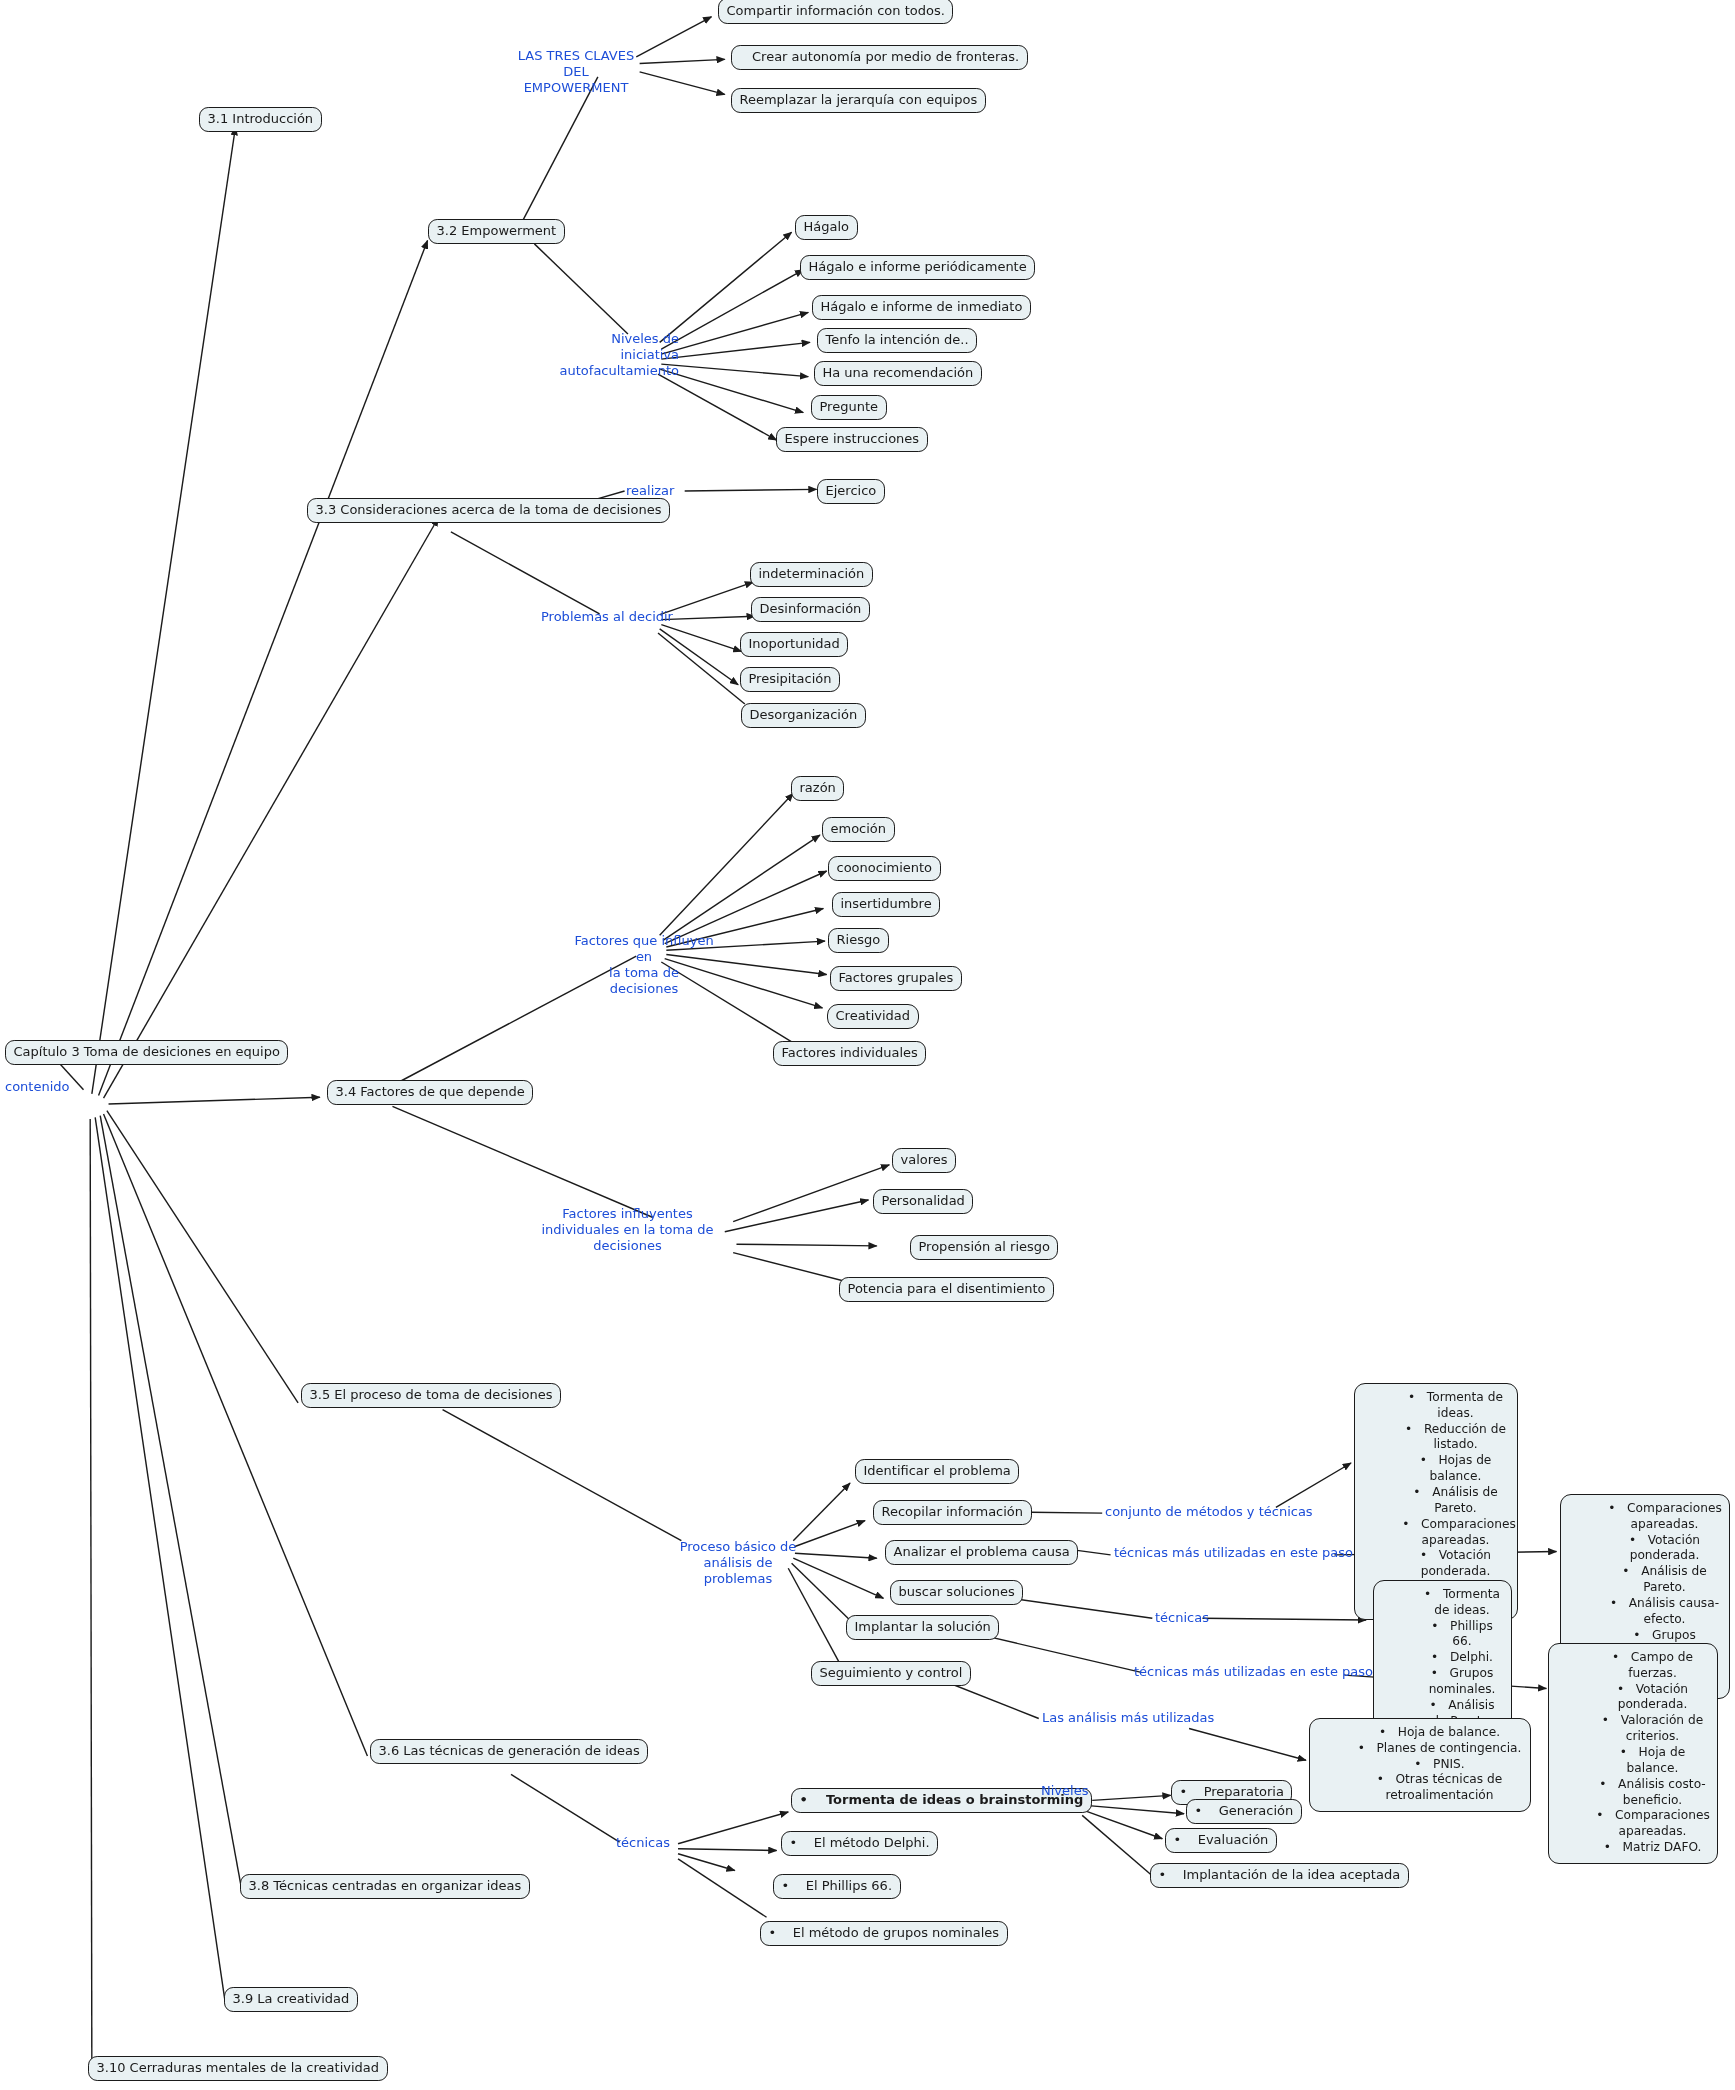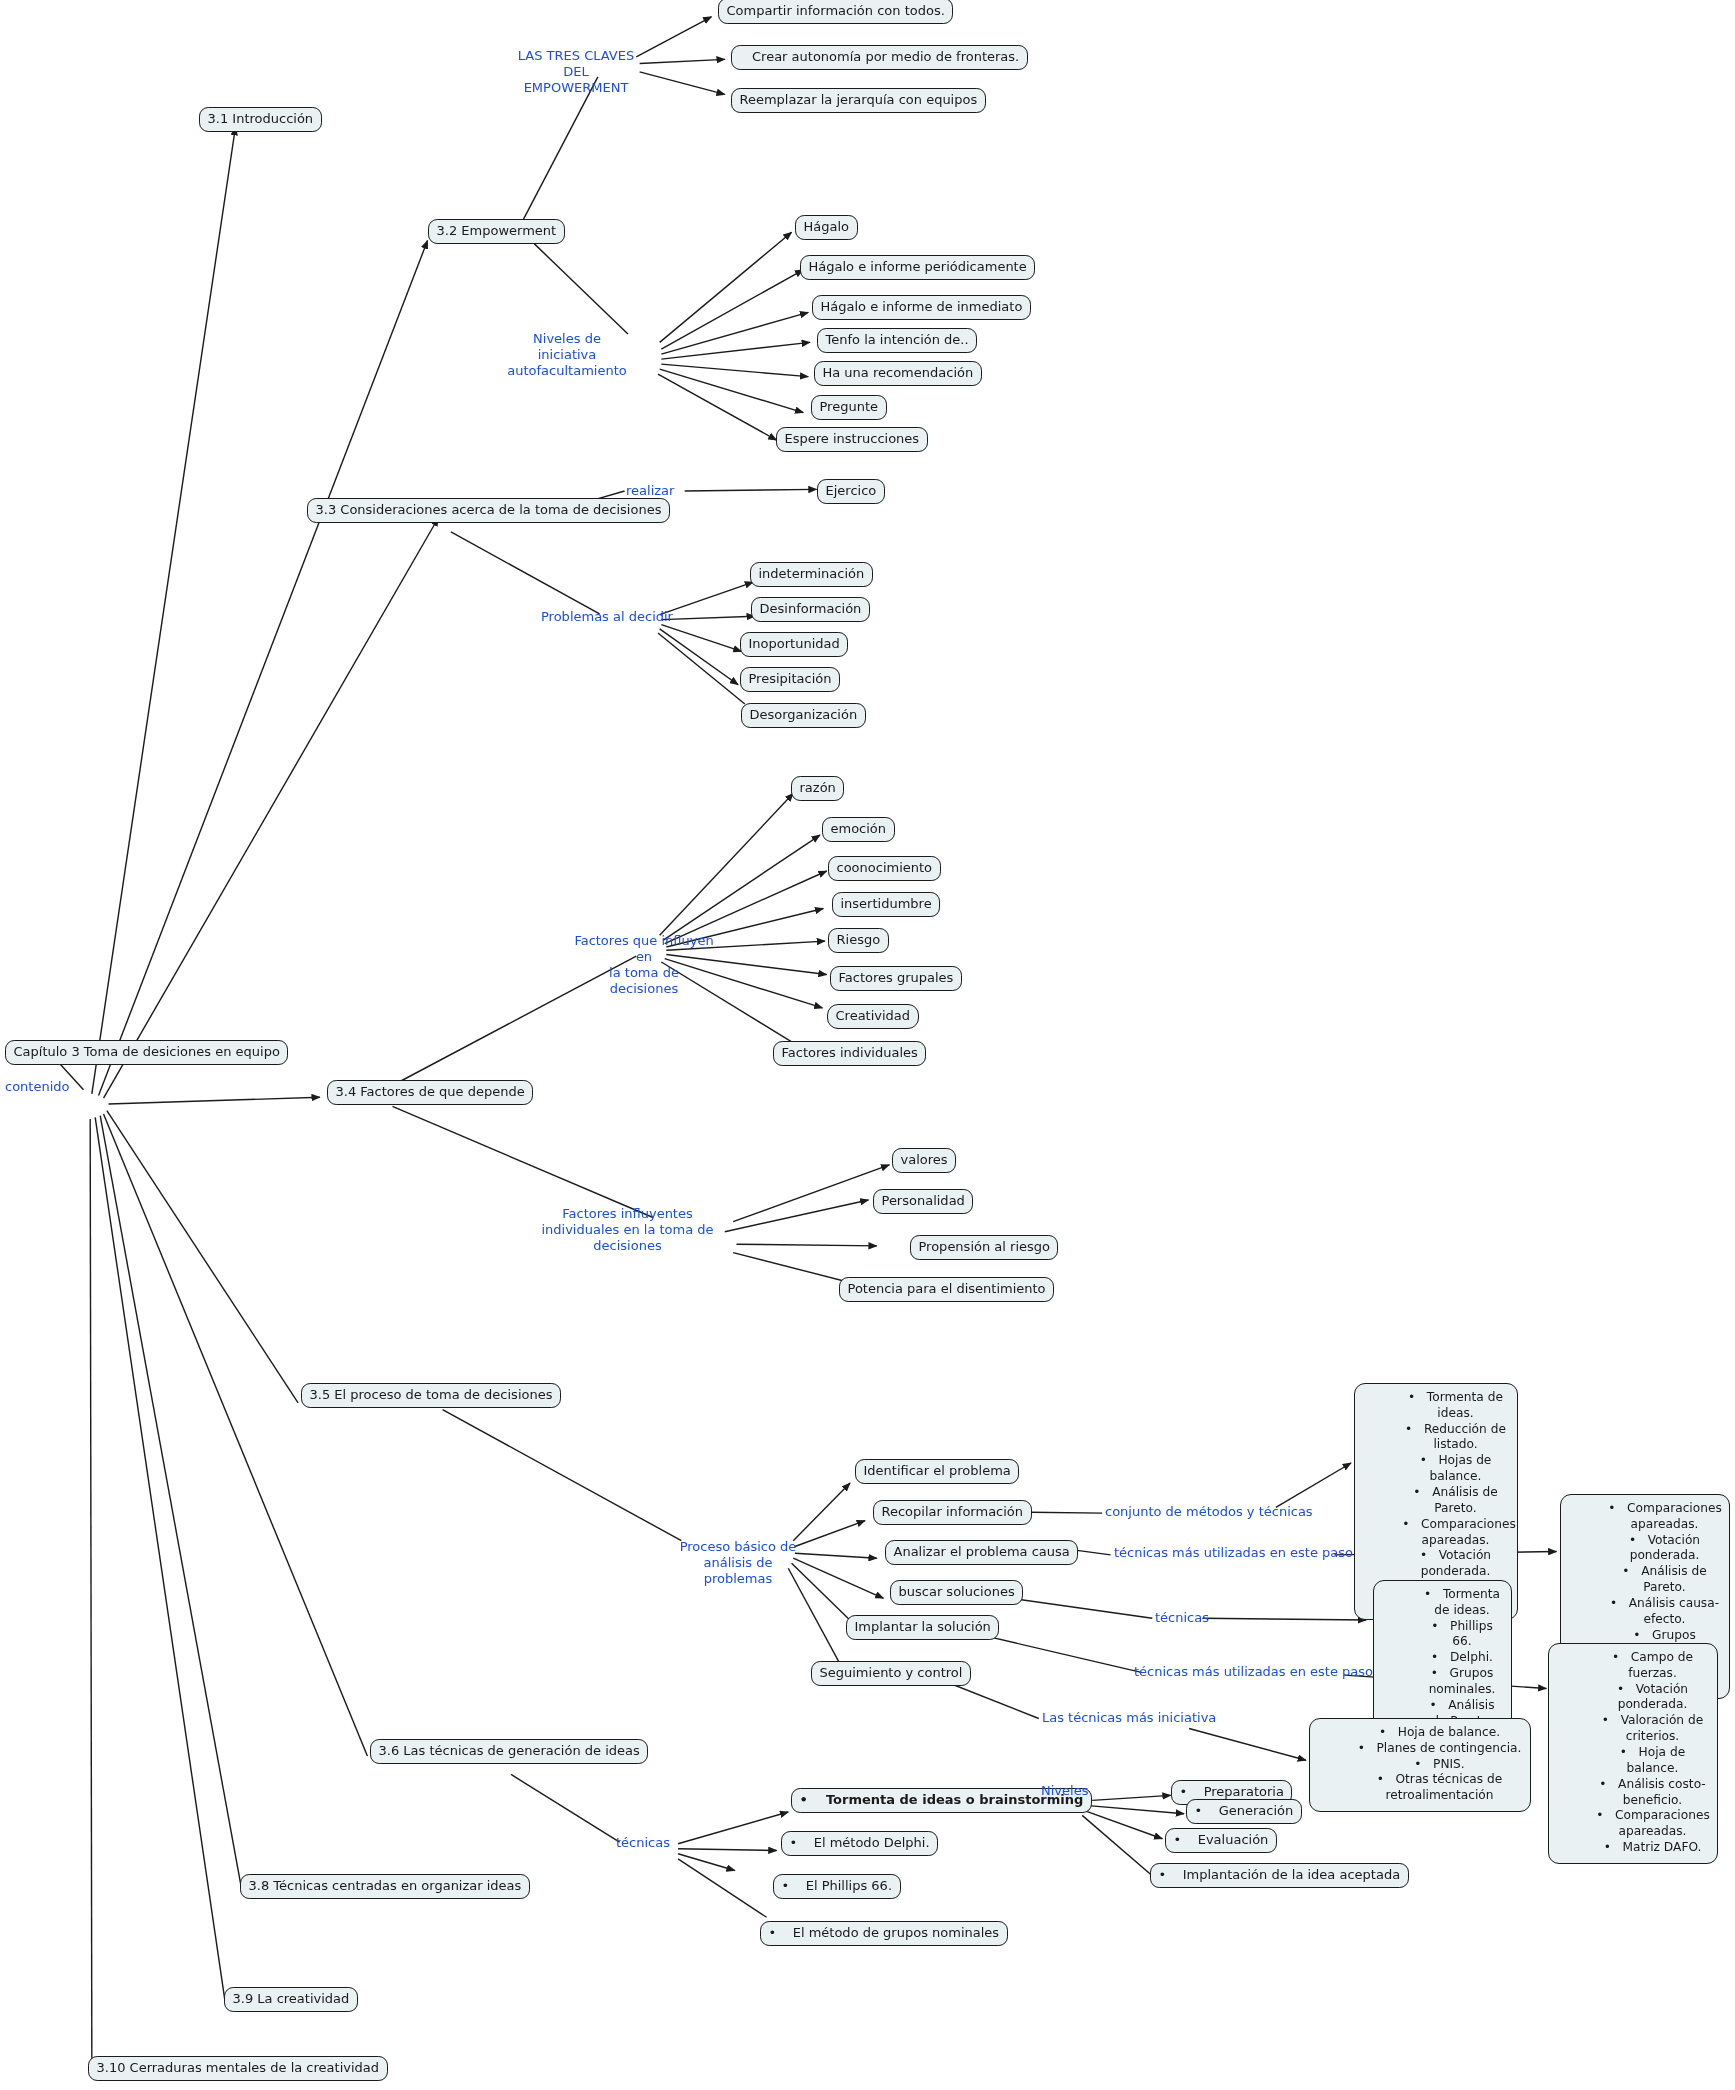--- a/index.html
+++ b/index.html
@@ -168,21 +168,21 @@
   <div class="node" style="left:240px;top:1874px;">3.8 Técnicas centradas en organizar ideas</div>
   <div class="node" style="left:224px;top:1987px;">3.9 La creatividad</div>
   <div class="node" style="left:88px;top:2056px;">3.10 Cerraduras mentales de la creatividad</div>
 
   <div class="label two" style="left:511px;top:48px;width:130px;">LAS TRES CLAVES
 DEL EMPOWERMENT</div>
   <div class="node" style="left:718px;top:-1.7px;">Compartir información con todos.</div>
   <div class="node" style="left:731px;top:45px;padding-left:20px;">Crear autonomía por medio de fronteras.</div>
   <div class="node" style="left:731px;top:88px;">Reemplazar la jerarquía con equipos</div>
 
-  <div class="label two" style="left:505px;top:331px;width:124px;">Niveles de iniciativa
+  <div class="label two" style="left:555px;top:331px;width:124px;text-align:right;">Niveles de iniciativa
 autofacultamiento</div>
   <div class="node" style="left:795px;top:215px;">Hágalo</div>
   <div class="node" style="left:800px;top:255px;">Hágalo e informe periódicamente</div>
   <div class="node" style="left:812px;top:295px;">Hágalo e informe de inmediato</div>
   <div class="node" style="left:817px;top:328px;">Tenfo la intención de..</div>
   <div class="node" style="left:814px;top:361px;">Ha una recomendación</div>
   <div class="node" style="left:811px;top:395px;">Pregunte</div>
   <div class="node" style="left:776px;top:427px;">Espere instrucciones</div>
 
   <div class="label" style="left:626px;top:483px;">realizar</div>
@@ -219,21 +219,21 @@
   <div class="node" style="left:873px;top:1500px;">Recopilar información</div>
   <div class="node" style="left:885px;top:1540px;">Analizar el problema causa</div>
   <div class="node" style="left:890px;top:1580px;">buscar soluciones</div>
   <div class="node" style="left:846px;top:1615px;">Implantar la solución</div>
   <div class="node" style="left:811px;top:1661px;">Seguimiento y control</div>
 
   <div class="label" style="left:1105px;top:1504px;">conjunto de métodos y técnicas</div>
   <div class="label" style="left:1114px;top:1545px;">técnicas más utilizadas en este paso</div>
   <div class="label" style="left:1155px;top:1610px;">técnicas</div>
   <div class="label" style="left:1134px;top:1664px;">técnicas más utilizadas en este paso</div>
-  <div class="label" style="left:1042px;top:1710px;">Las técnicas más iniciativa</div>
+  <div class="label" style="left:1042px;top:1710px;">Las análisis más utilizadas</div>
 
   <div class="node bullets" style="left:1354px;top:1383px;width:164px;">
     <span class="li">Tormenta de ideas.</span>
     <span class="li">Reducción de listado.</span>
     <span class="li">Hojas de balance.</span>
     <span class="li">Análisis de Pareto.</span>
     <span class="li">Comparaciones apareadas.</span>
     <span class="li">Votación ponderada.</span>
     <span class="li">Entrevistas.</span>
     <span class="li">Encuestas</span>

